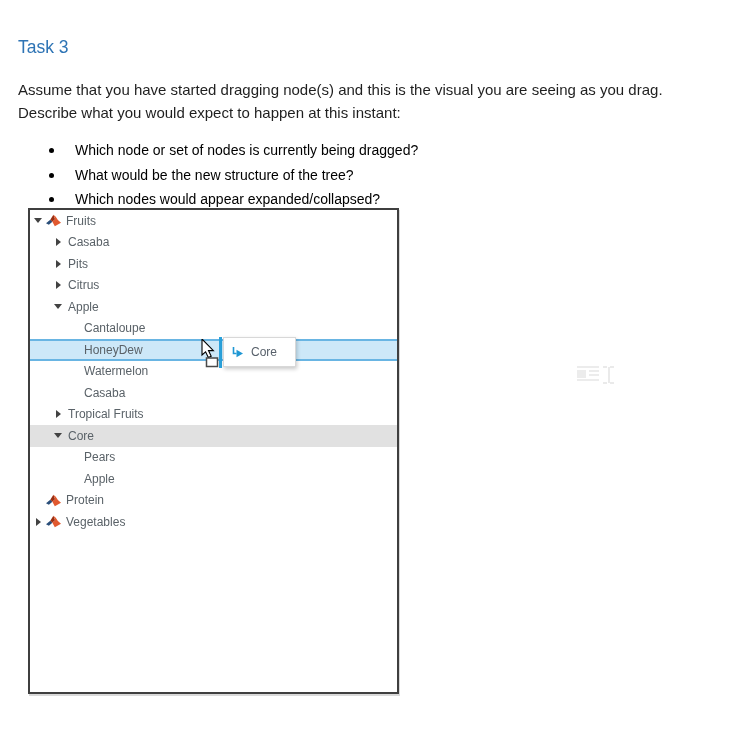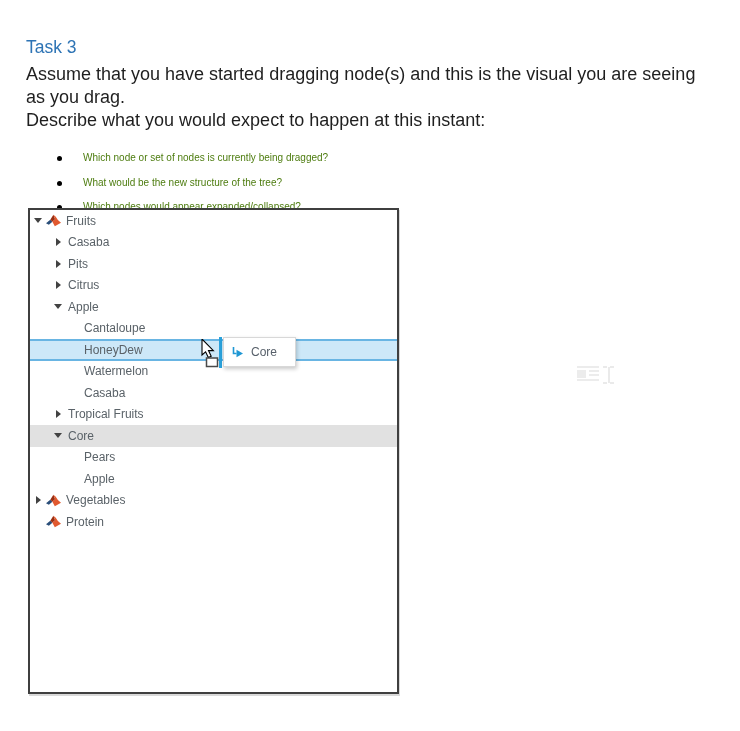--- a/index.html
+++ b/index.html
@@ -1,21 +1,21 @@
 <!DOCTYPE html>
 <html><head>
 <meta charset="utf-8">
 <style>
   html,body{margin:0;padding:0;width:740px;height:731px;background:#ffffff;overflow:hidden;
     font-family:"Liberation Sans","DejaVu Sans",sans-serif;}
-  .doc{padding:36px 24px 0 26px;}
+  .doc{padding:36px 24px 0 18px;}
   .heading{font-size:17.5px;line-height:22px;font-weight:400;color:#2E74B5;margin:0;}
-  .intro{margin-top:5px;font-size:18px;line-height:23px;color:#1f1f1f;}
+  .intro{margin-top:20px;font-size:15px;line-height:23px;color:#1f1f1f;}
   .bullets{margin:14px 0 0 0;padding:0;list-style:none;}
-  .bullets li{position:relative;padding-left:57px;font-size:10px;line-height:24.5px;color:#4d7c0f;}
+  .bullets li{position:relative;padding-left:57px;font-size:14px;line-height:24.5px;color:#000000;}
   .bullets li::before{content:"";position:absolute;left:31px;top:10px;width:5px;height:5px;
     border-radius:50%;background:#000;}
 
   
   .tree-panel{position:absolute;left:28px;top:208px;width:371px;height:486px;box-sizing:border-box;
     border:2px solid #3F3F3F;background:#fff;box-shadow:1px 2px 0 #d9d9d9;}
   .t-row{height:21.5px;box-sizing:border-box;display:flex;align-items:center;
     font-size:12px;color:#5A6268;cursor:default;}
   .t-row.lvl0{padding-left:2px;}
   .t-row.lvl1{padding-left:22px;}
@@ -127,41 +127,41 @@
     <span class="arrow exp-none"></span>
     <span class="nlabel">Pears</span>
   </div>
 
   <div class="t-row lvl2">
     <span class="arrow exp-none"></span>
     <span class="nlabel">Apple</span>
   </div>
 
   <div class="t-row lvl0">
+    <span class="arrow exp-none"></span>
+    <span class="nicon">
+      <svg viewBox="0 0 16 13" width="15" height="13">
+        <polygon points="0,9.5 4.6,5.8 6.8,7.9 3.1,10.9" fill="#2A4E79"></polygon>
+        <polygon points="4.6,5.8 7.9,0.3 9.7,5.2 6.8,7.9" fill="#982E12"></polygon>
+        <polygon points="6.8,7.9 9.7,5.2 7.9,0.3 10.4,2.4 12.7,6 16,8.8 9.4,12.7" fill="#E1592F"></polygon>
+      </svg>
+    </span>
+    <span class="nlabel">Protein</span>
+  </div>
+
+  <div class="t-row lvl0">
     <span class="arrow exp-closed"></span>
     <span class="nicon">
       <svg viewBox="0 0 16 13" width="15" height="13">
         <polygon points="0,9.5 4.6,5.8 6.8,7.9 3.1,10.9" fill="#2A4E79"></polygon>
         <polygon points="4.6,5.8 7.9,0.3 9.7,5.2 6.8,7.9" fill="#982E12"></polygon>
         <polygon points="6.8,7.9 9.7,5.2 7.9,0.3 10.4,2.4 12.7,6 16,8.8 9.4,12.7" fill="#E1592F"></polygon>
       </svg>
     </span>
     <span class="nlabel">Vegetables</span>
-  </div>
-
-  <div class="t-row lvl0">
-    <span class="arrow exp-none"></span>
-    <span class="nicon">
-      <svg viewBox="0 0 16 13" width="15" height="13">
-        <polygon points="0,9.5 4.6,5.8 6.8,7.9 3.1,10.9" fill="#2A4E79"></polygon>
-        <polygon points="4.6,5.8 7.9,0.3 9.7,5.2 6.8,7.9" fill="#982E12"></polygon>
-        <polygon points="6.8,7.9 9.7,5.2 7.9,0.3 10.4,2.4 12.7,6 16,8.8 9.4,12.7" fill="#E1592F"></polygon>
-      </svg>
-    </span>
-    <span class="nlabel">Protein</span>
   </div>
 
   <div class="insertion-bar"></div>
 
   <div class="drag-ghost">
     <svg class="ghost-icon" viewBox="0 0 14 13">
       <path d="M2.5,1 V7.5 H5.5" stroke="#1F97D4" stroke-width="1.6" fill="none"></path>
       <polygon points="5.5,3.8 5.5,11.2 12,7.5" fill="#1F97D4"></polygon>
     </svg>
     <span>Core</span>

